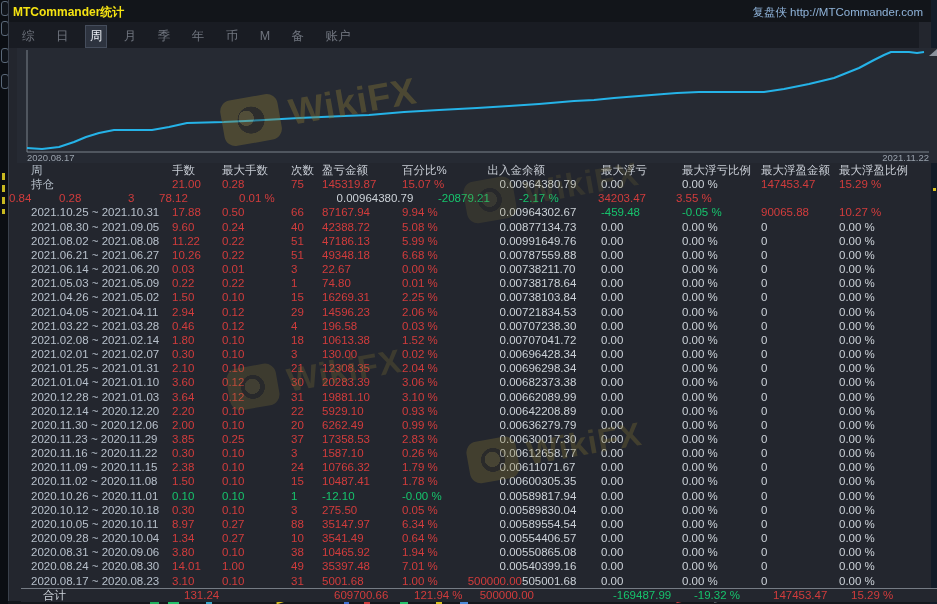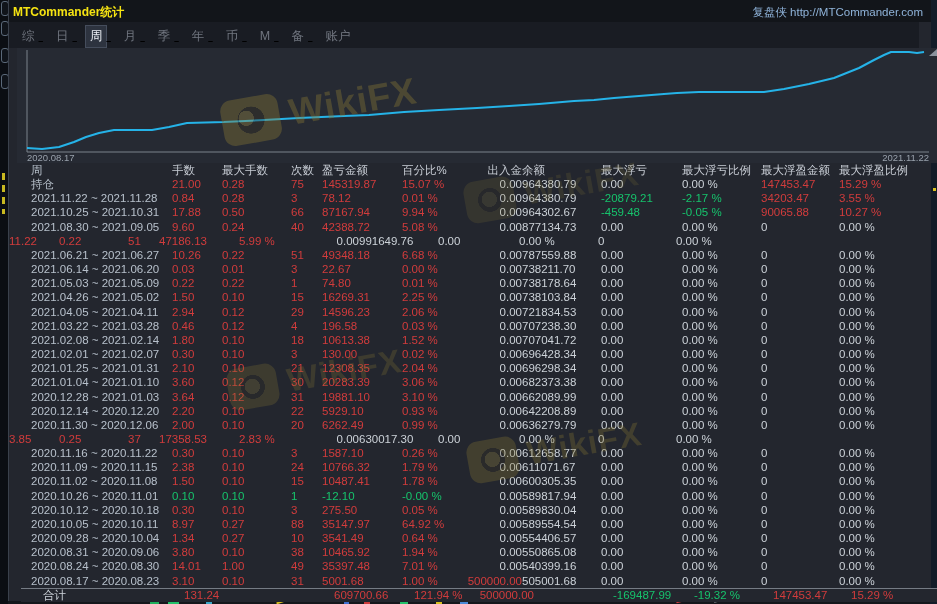--- a/index.html
+++ b/index.html
@@ -10,21 +10,21 @@
   .mini-btn{position:absolute;left:1px;width:6px;height:13px;border:1px solid #5a6878;border-radius:3px;background:#10141a;}
   .ydash{position:absolute;left:2px;width:3px;height:7px;background:#c8b820;}
   #right-strip{position:absolute;right:0;top:0;width:7px;height:604px;background:#131c28;border-left:1px solid #5d87ad;}
   .frag{position:absolute;}
   #bottom-strip{position:absolute;left:8px;right:7px;top:601px;height:3px;background:#14171c;overflow:visible;}
   
   #win{position:absolute;left:8px;top:0;width:922px;height:601px;background:#23262e;border-left:1px solid #3a414c;}
   #titlebar{position:absolute;left:0;top:0;right:0;height:22px;background:#12151a;}
   #win-title{position:absolute;left:4px;top:4px;font-size:12px;font-weight:bold;color:#f5e312;}
   #brand-link{position:absolute;right:8px;top:5px;font-size:11.5px;color:#8fb3d9;text-decoration:none;}
-  #menubar{position:absolute;left:0;top:22px;right:12px;height:26px;background:#191c23;text-decoration:underline;}
+  #menubar{position:absolute;left:0;top:22px;right:12px;height:26px;background:#191c23;}
   .menu-item{display:inline-block;margin-top:4px;margin-left:9px;padding:2px 4px;font-size:12.5px;color:#70757f;cursor:default;}
   .menu-item.sel{background:#2d333f;color:#edf0f5;outline:1px solid #454d5c;}
   
   #chart-panel{position:absolute;left:8px;top:48px;width:922px;height:115px;background:#262a33;}
   #chart-panel svg{display:block;}
   .axis{stroke:#7a828c;stroke-width:1;fill:none;}
   .curve{stroke:#25b3e8;stroke-width:2;fill:none;stroke-linejoin:round;}
   .axis-label{fill:#99a1ac;font-size:9.5px;font-family:"Liberation Sans","DejaVu Sans",sans-serif;}
   .corner-arrow{fill:#8b939e;}
   
@@ -140,21 +140,20 @@
             <div class="cell c4 r">145319.87</div>
             <div class="cell c5 r">15.07 %</div>
             <div class="cell c6 w">0.00</div>
             <div class="cell c7 w">964380.79</div>
             <div class="cell c8 w">0.00</div>
             <div class="cell c9 w">0.00 %</div>
             <div class="cell c10 r">147453.47</div>
             <div class="cell c11 r">15.29 %</div>
           </div>
           <div class="trow">
-            <div class="cell c0">2021.11.22 ~ 2021.11.28</div>
             <div class="cell c1 r">0.84</div>
             <div class="cell c2 r">0.28</div>
             <div class="cell c3 r">3</div>
             <div class="cell c4 r">78.12</div>
             <div class="cell c5 r">0.01 %</div>
             <div class="cell c6 w">0.00</div>
             <div class="cell c7 w">964380.79</div>
             <div class="cell c8 g">-20879.21</div>
             <div class="cell c9 g">-2.17 %</div>
             <div class="cell c10 r">34203.47</div>
@@ -182,20 +181,21 @@
             <div class="cell c4 r">42388.72</div>
             <div class="cell c5 r">5.08 %</div>
             <div class="cell c6 w">0.00</div>
             <div class="cell c7 w">877134.73</div>
             <div class="cell c8 w">0.00</div>
             <div class="cell c9 w">0.00 %</div>
             <div class="cell c10 w">0</div>
             <div class="cell c11 w">0.00 %</div>
           </div>
           <div class="trow">
+            <div class="cell c0">2021.08.02 ~ 2021.08.08</div>
             <div class="cell c1 r">11.22</div>
             <div class="cell c2 r">0.22</div>
             <div class="cell c3 r">51</div>
             <div class="cell c4 r">47186.13</div>
             <div class="cell c5 r">5.99 %</div>
             <div class="cell c6 w">0.00</div>
             <div class="cell c7 w">991649.76</div>
             <div class="cell c8 w">0.00</div>
             <div class="cell c9 w">0.00 %</div>
             <div class="cell c10 w">0</div>
@@ -377,20 +377,21 @@
             <div class="cell c4 r">6262.49</div>
             <div class="cell c5 r">0.99 %</div>
             <div class="cell c6 w">0.00</div>
             <div class="cell c7 w">636279.79</div>
             <div class="cell c8 w">0.00</div>
             <div class="cell c9 w">0.00 %</div>
             <div class="cell c10 w">0</div>
             <div class="cell c11 w">0.00 %</div>
           </div>
           <div class="trow">
+            <div class="cell c0">2020.11.23 ~ 2020.11.29</div>
             <div class="cell c1 r">3.85</div>
             <div class="cell c2 r">0.25</div>
             <div class="cell c3 r">37</div>
             <div class="cell c4 r">17358.53</div>
             <div class="cell c5 r">2.83 %</div>
             <div class="cell c6 w">0.00</div>
             <div class="cell c7 w">630017.30</div>
             <div class="cell c8 w">0.00</div>
             <div class="cell c9 w">0.00 %</div>
             <div class="cell c10 w">0</div>
@@ -465,21 +466,21 @@
             <div class="cell c9 w">0.00 %</div>
             <div class="cell c10 w">0</div>
             <div class="cell c11 w">0.00 %</div>
           </div>
           <div class="trow">
             <div class="cell c0">2020.10.05 ~ 2020.10.11</div>
             <div class="cell c1 r">8.97</div>
             <div class="cell c2 r">0.27</div>
             <div class="cell c3 r">88</div>
             <div class="cell c4 r">35147.97</div>
-            <div class="cell c5 r">64.92 %</div>
+            <div class="cell c5 r">6.34 %</div>
             <div class="cell c6 w">0.00</div>
             <div class="cell c7 w">589554.54</div>
             <div class="cell c8 w">0.00</div>
             <div class="cell c9 w">0.00 %</div>
             <div class="cell c10 w">0</div>
             <div class="cell c11 w">0.00 %</div>
           </div>
           <div class="trow">
             <div class="cell c0">2020.09.28 ~ 2020.10.04</div>
             <div class="cell c1 r">1.34</div>

